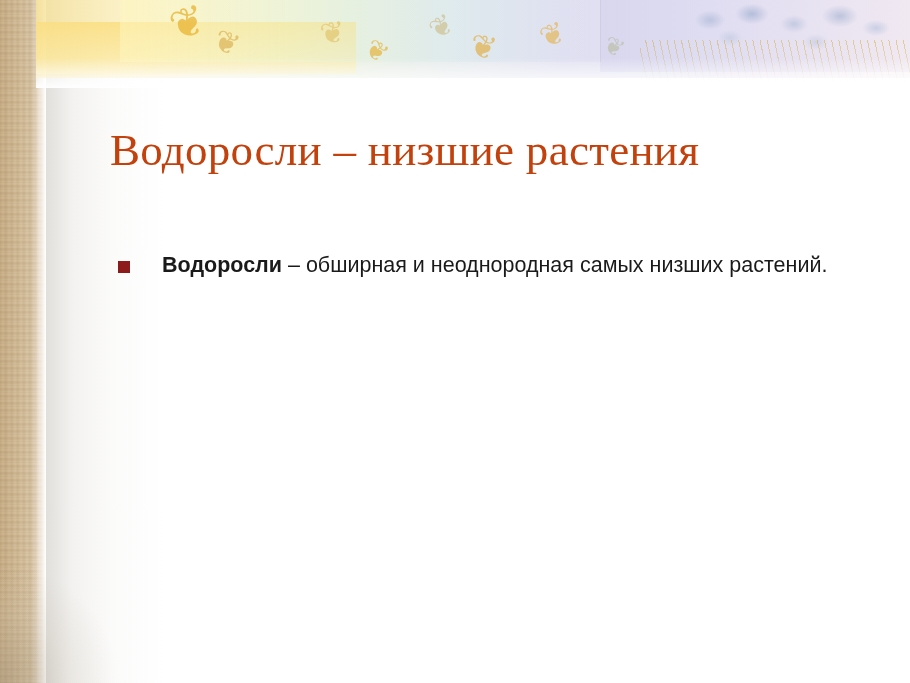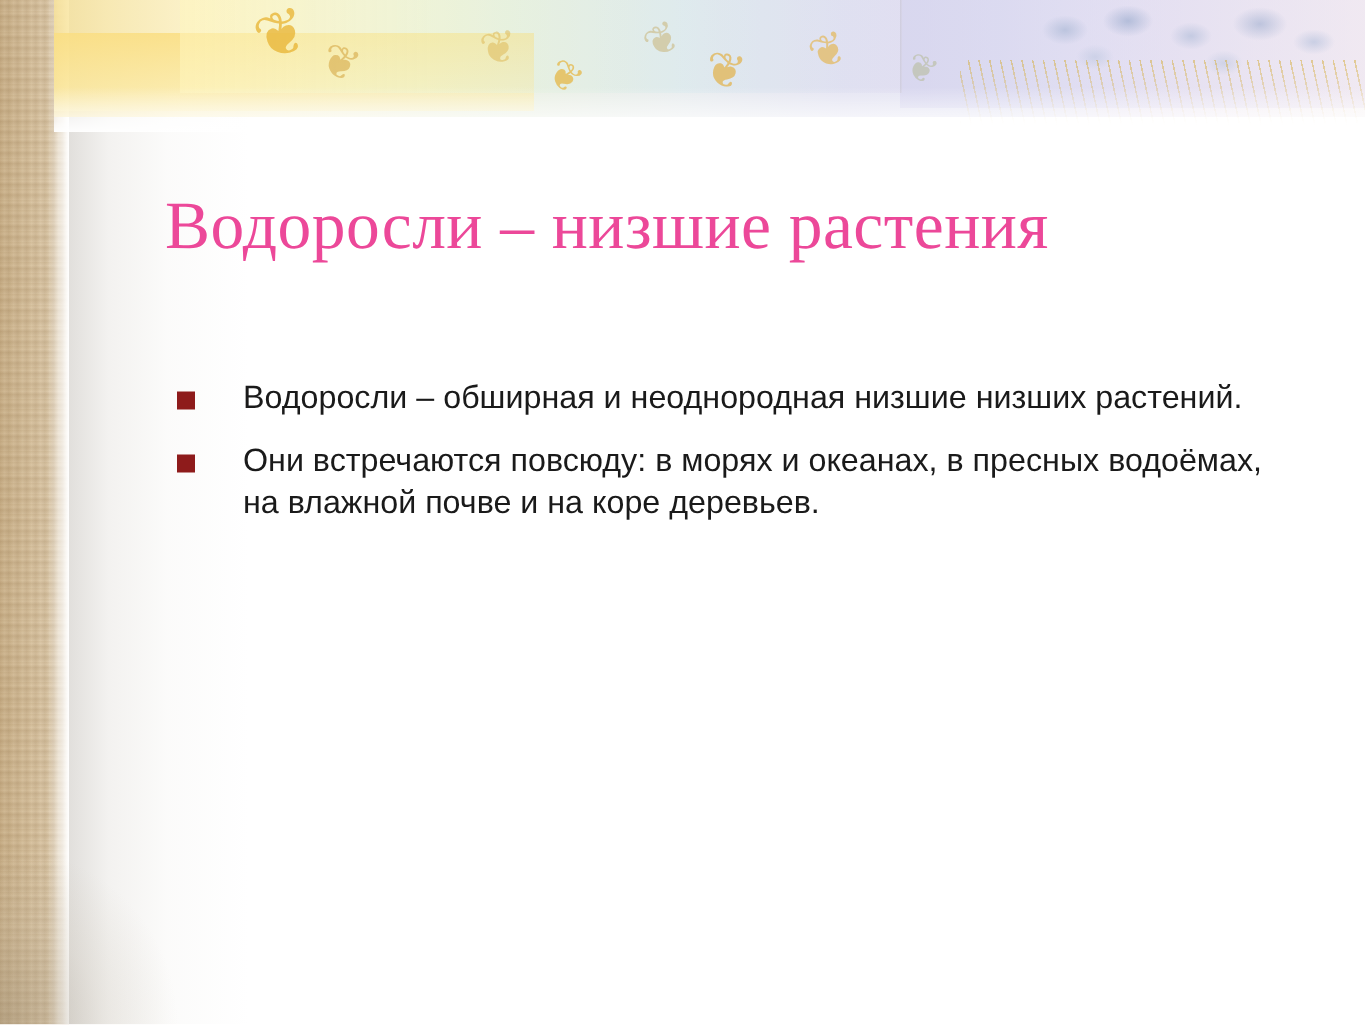--- a/index.html
+++ b/index.html
@@ -228,21 +228,21 @@
   }
   .bullet .marker {
     position: absolute;
     left: 8px;
     top: 9px;
     width: 12px;
     height: 12px;
     background: #8e1b1b;
   }
   .bullet b {
-    font-weight: normal;
+    font-weight: bold;
   }
 </style>
 </head>
 <body>
 
 <div class="slide">
 
   <div class="left-texture"></div>
   <div class="page-shadow"></div>
   <div class="corner-curl"></div>
@@ -262,30 +262,26 @@
     <span class="leaf l7">❦</span>
     <span class="leaf l8">❦</span>
 
     <div class="pebbles"></div>
     <div class="grass"></div>
     <div class="band-fade"></div>
   </div>
 
   <div class="content">
 
-    <div class="slide-title" style="color: #ec4899;">Водоросли – низшие растения</div>
+    <div class="slide-title" style="color: #c2410c;">Водоросли – низшие растения</div>
 
     <div class="bullets">
 
       <div class="bullet">
         <span class="marker" style="background: rgb(142, 27, 27);"></span>
-        <b>Водоросли</b><span> – обширная и неоднородная низшие низших растений.</span>
+        <b>Водоросли</b><span> – обширная и неоднородная самых низших растений.</span>
       </div>
 
 
-      <div class="bullet">
-        <span class="marker" style="background: rgb(142, 27, 27);"></span>
-        <span>Они встречаются повсюду: в морях и океанах, в пресных водоёмах, на влажной почве и на коре деревьев.</span>
-      </div>
 
     </div>
   </div>
 </div>
 
 </body></html>

